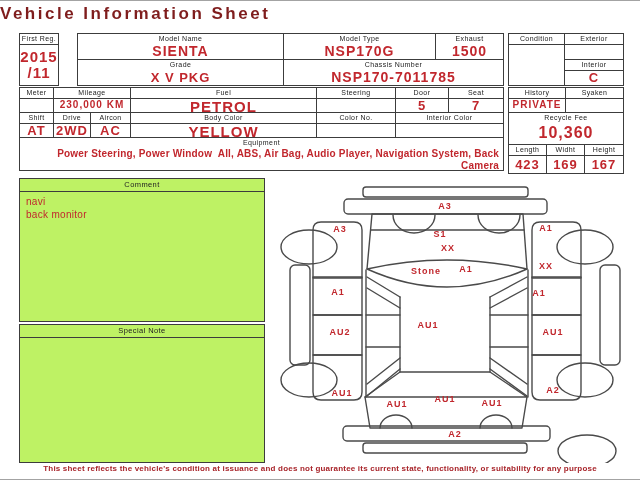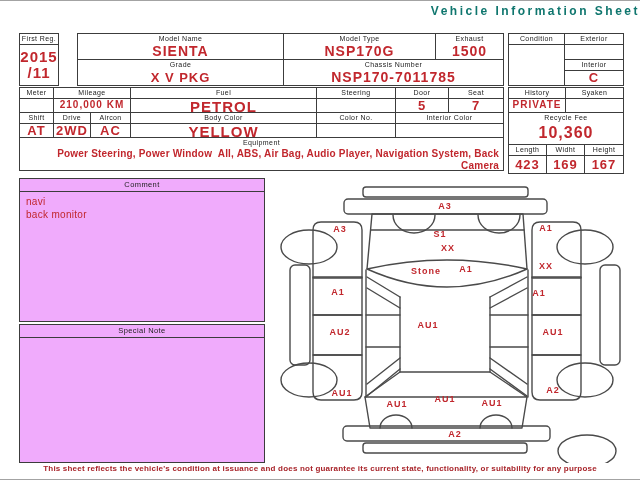--- a/index.html
+++ b/index.html
@@ -1,32 +1,32 @@
 <!DOCTYPE html>
 <html style="--red: #c1272d; --line: #3c3c3c;"><head>
 <meta charset="utf-8">
 <style>
   :root{ --red:#c1272d; --line:#3c3c3c; --ink:#1d1d1d; }
   html,body{margin:0;padding:0;background:#ffffff;}
   #page{position:relative;width:640px;height:480px;background:#fff;overflow:hidden;
         font-family:"Liberation Sans", sans-serif;}
   .edge{position:absolute;left:0;width:640px;height:1px;background:#a3a3a3;}
-  .title{position:absolute;top:4px;left:0;width:640px;text-align:right;
-         font-size:12px;font-weight:bold;letter-spacing:2.5px;color:#0f766e;}
+  .title{position:absolute;top:4px;left:0;width:640px;text-align:left;
+         font-size:17px;font-weight:bold;letter-spacing:2.5px;color:#7f1d1d;}
   .cell{position:absolute;border:1px solid var(--line);box-sizing:border-box;
         background:#fff;display:flex;flex-direction:column;}
   .hdr{font-size:7px;line-height:10px;height:10px;text-align:center;color:#222;
        letter-spacing:.4px;white-space:nowrap;overflow:hidden;flex:0 0 auto;}
   .hu{border-bottom:1px solid var(--line);}
   .val{flex:1 1 auto;display:flex;align-items:center;justify-content:center;
        color:var(--red);font-weight:bold;letter-spacing:1px;text-align:center;
        white-space:pre-line;line-height:1.05;}
   .val.left{justify-content:flex-start;align-items:flex-start;text-align:right;
        padding:1px 4px;white-space:pre-wrap;line-height:1.18;letter-spacing:.2px;}
-  .box{position:absolute;border:1px solid var(--line);box-sizing:border-box;background:#f0abfc;}
+  .box{position:absolute;border:1px solid var(--line);box-sizing:border-box;background:#bef264;}
   .bhdr{height:12px;line-height:12px;border-bottom:1px solid var(--line);
         text-align:center;font-size:7.5px;color:#222;letter-spacing:.4px;}
   .btxt{padding:3px 6px;color:var(--red);font-weight:normal;font-size:10px;
         line-height:1.3;white-space:pre-line;letter-spacing:.3px;}
   #diagram{position:absolute;left:270px;top:175px;width:370px;height:288px;}
   #diagram svg{position:absolute;left:0;top:0;}
   .mark{position:absolute;transform:translate(-50%,-50%);color:var(--red);
         font-weight:bold;font-size:9px;letter-spacing:1px;white-space:nowrap;}
   .footer{position:absolute;top:464px;left:0;width:640px;text-align:center;
           font-size:8px;font-weight:bold;color:#a8242a;letter-spacing:.2px;}
@@ -77,21 +77,21 @@
     <div class="hdr hu">Interior</div>
     <div class="val" style="font-size:13px">C</div>
   </div>
 
   <div class="cell" style="left:19px;top:87px;width:35px;height:26px">
     <div class="hdr hu">Meter</div>
     <div class="val" style="font-size:10px"></div>
   </div>
   <div class="cell" style="left:53px;top:87px;width:78px;height:26px">
     <div class="hdr hu">Mileage</div>
-    <div class="val" style="font-size:10px">210,000 KM</div>
+    <div class="val" style="font-size:10px">230,000 KM</div>
   </div>
   <div class="cell" style="left:130px;top:87px;width:187px;height:26px">
     <div class="hdr hu">Fuel</div>
     <div class="val" style="font-size:15px">PETROL</div>
   </div>
   <div class="cell" style="left:316px;top:87px;width:80px;height:26px">
     <div class="hdr hu">Steering</div>
     <div class="val" style="font-size:10px"></div>
   </div>
   <div class="cell" style="left:395px;top:87px;width:54px;height:26px">

